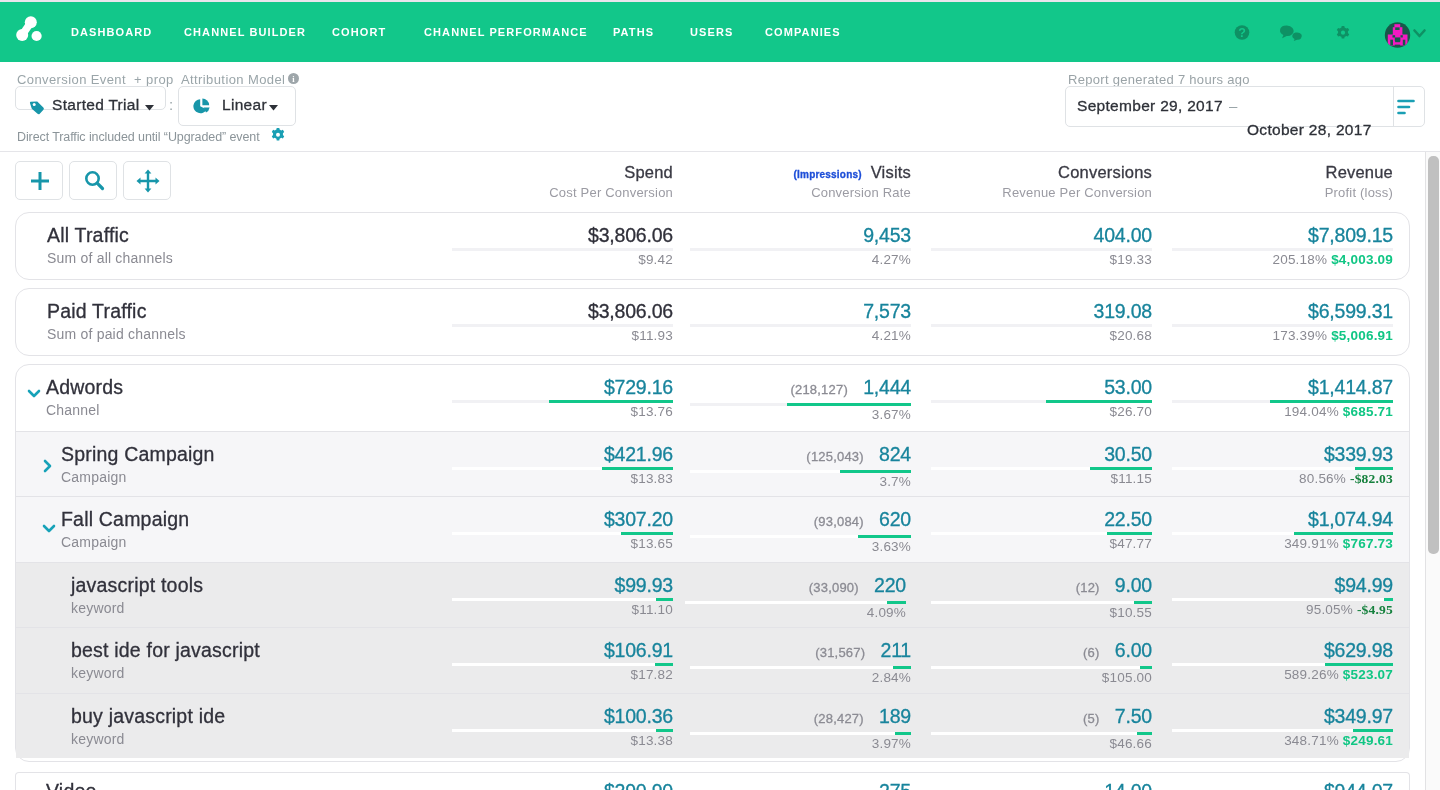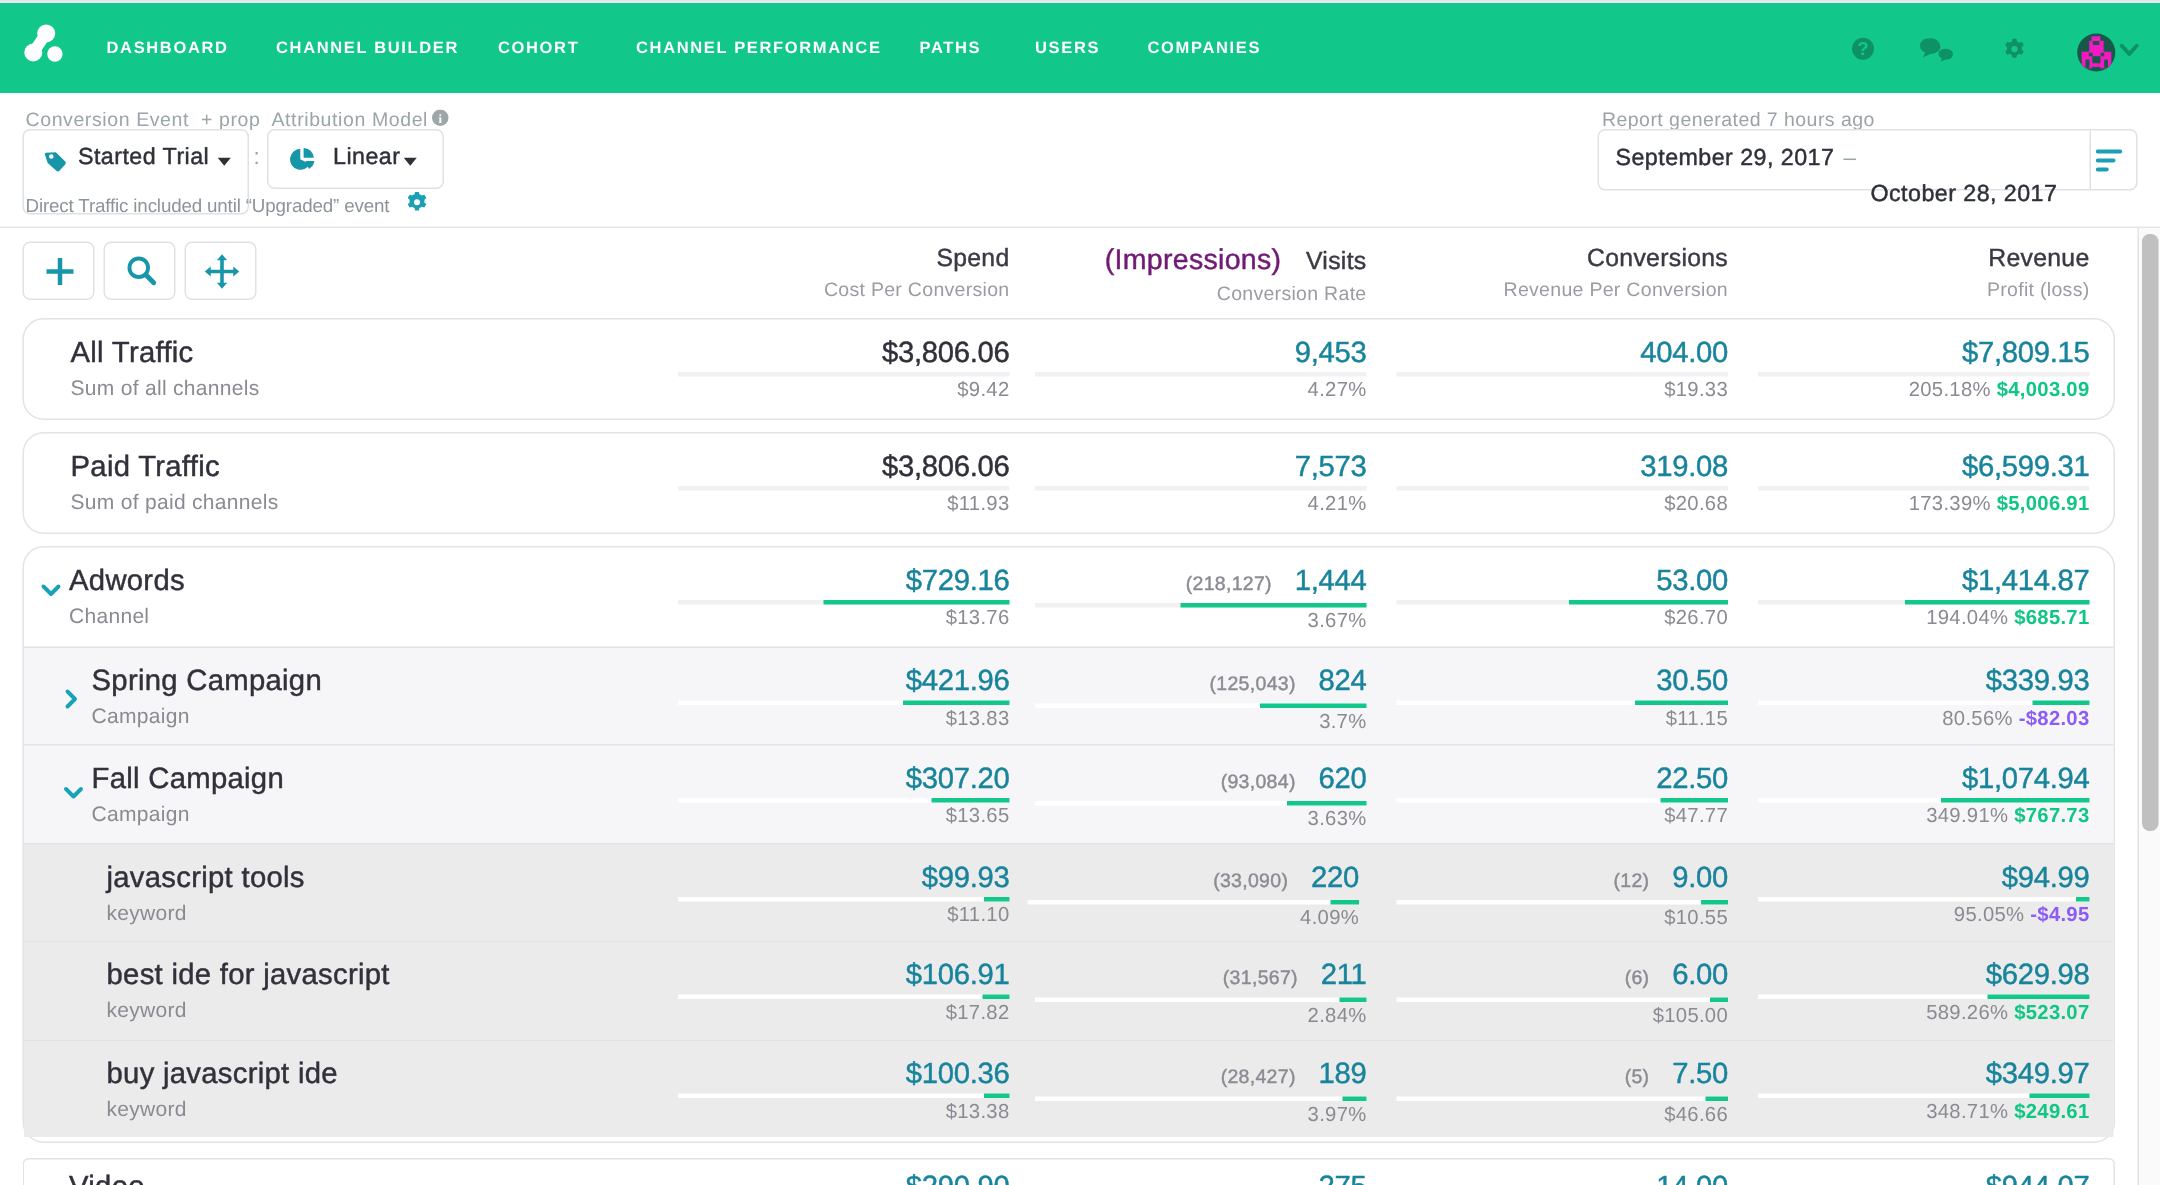--- a/index.html
+++ b/index.html
@@ -22,21 +22,21 @@
 #hr151 { position:absolute; left:0; top:151px; width:1440px; height:1px; background:#e5e5e9; }
 
 
 .tbtn { position:absolute; top:161px; width:48px; height:39px; background:#fff;
   border:1px solid #dfe2e5; border-radius:5px; }
 
 
 .hcell { position:absolute; top:163px; text-align:right; }
 .hcell .h1 { color:#3a3a44; font-size:16.5px; letter-spacing:.2px; -webkit-text-stroke:0.3px; }
 .hcell .h2 { color:#9b9ba3; font-size:13px; margin-top:3px; letter-spacing:.2px; }
-.hpre { color:#701a75; font-size:19px; }
+.hpre { color:#1d4ed8; font-size:10px;font-weight:bold; }
 
 
 .card { position:absolute; left:15px; width:1395px; background:#fff;
   border:1px solid #e3e3e7; border-radius:14px; }
 .row { position:relative; width:100%; height:65.5px; }
 .row + .row { border-top:1px solid #e3e3e7; }
 .row.g1 { background:#f6f6f8; }
 .row.g2 { background:#ebebec; }
 .name { position:absolute; top:0; }
 .name .t { margin-top:11px; font-size:19.5px; line-height:22px; color:#31313b; letter-spacing:.2px; -webkit-text-stroke:0.3px; }
@@ -46,21 +46,21 @@
   color:#18849c; letter-spacing:-0.2px; white-space:nowrap; -webkit-text-stroke:0.3px; }
 .cell .v.dark { color:#30303a; }
 .cell .v .pre { font-size:13px; color:#8b8b93; letter-spacing:.2px; }
 .cell .bar { position:relative; margin-top:2px; height:3px; background:#f1f1f4; }
 .row.g1 .cell .bar, .row.g2 .cell .bar { background:#fff; }
 .cell .bar i { position:absolute; right:0; top:0; height:3px; background:#12c78a; display:block; }
 .cell .s { margin-top:1px; font-size:13.5px; line-height:15px; text-align:right;
   color:#8a8a92; letter-spacing:.2px; white-space:nowrap; }
 .cell .s b { font-weight:bold; }
 .pos { color:#10c684; font-weight:bold; }
-.neg { color:#8b5cf6; font-weight:bold; }
+.neg { color:#15803d; font-weight:bold;font-family:Liberation Serif, serif; }
 .chev { position:absolute; }
 
 
 #sbtrack { position:absolute; left:1425px; top:152px; width:15px; height:638px;
   background:#fafafa; border-left:1px solid #e2e2e4; }
 #sbthumb { position:absolute; left:1428px; top:156px; width:11px; height:398px;
   background:#c0c0c0; border-radius:5px; }
 </style>
 </head>
 <body>
@@ -121,21 +121,21 @@
     </svg>
   </div>
 
   <span class="flabel" style="left:17px; top:72px;">Conversion Event&nbsp;&nbsp;+ prop</span>
   <span class="flabel" style="left:181px; top:72px;">Attribution Model</span>
   <svg width="12" height="12" style="position:absolute;left:288px;top:73px">
     <circle cx="5.5" cy="5.5" r="5.5" fill="#9ea6aa"></circle>
     <text x="5.5" y="8.7" font-size="8.5" font-weight="bold" fill="#fff" text-anchor="middle" font-family="Liberation Serif">i</text>
   </svg>
 
-  <div class="fbtn" style="left:15px; top:86px; width:151px; height:57px;">
+  <div class="fbtn" style="left:15px; top:86px; width:151px; height:24px;">
     <svg width="16" height="16" style="position:absolute;left:13px;top:12px" viewBox="0 0 16 16">
       <path fill="#1896a9" d="M2.2 2.0 L9 2.6 L14.2 9.4 a1.6 1.6 0 0 1 -.2 2.2 L9.8 15 a1.6 1.6 0 0 1 -2.2 -.2 L2.6 9 L1.6 3.4 a1.2 1.2 0 0 1 .6 -1.4 Z" transform="rotate(-8 8 8)"></path>
       <circle cx="5.2" cy="5.4" r="1.5" fill="#fff"></circle>
     </svg>
     <span class="txt" style="position:absolute;left:36px;top:9px;">Started Trial</span>
     <svg width="9" height="5.5" style="position:absolute;left:129px;top:18px">
         <path d="M0 0 L9 0 L4.5 5.5 Z" fill="#2e3138"></path>
       </svg>
   </div>
   <span style="position:absolute;left:169px;top:96px;color:#9aa5a9;font-size:15px;">:</span>

